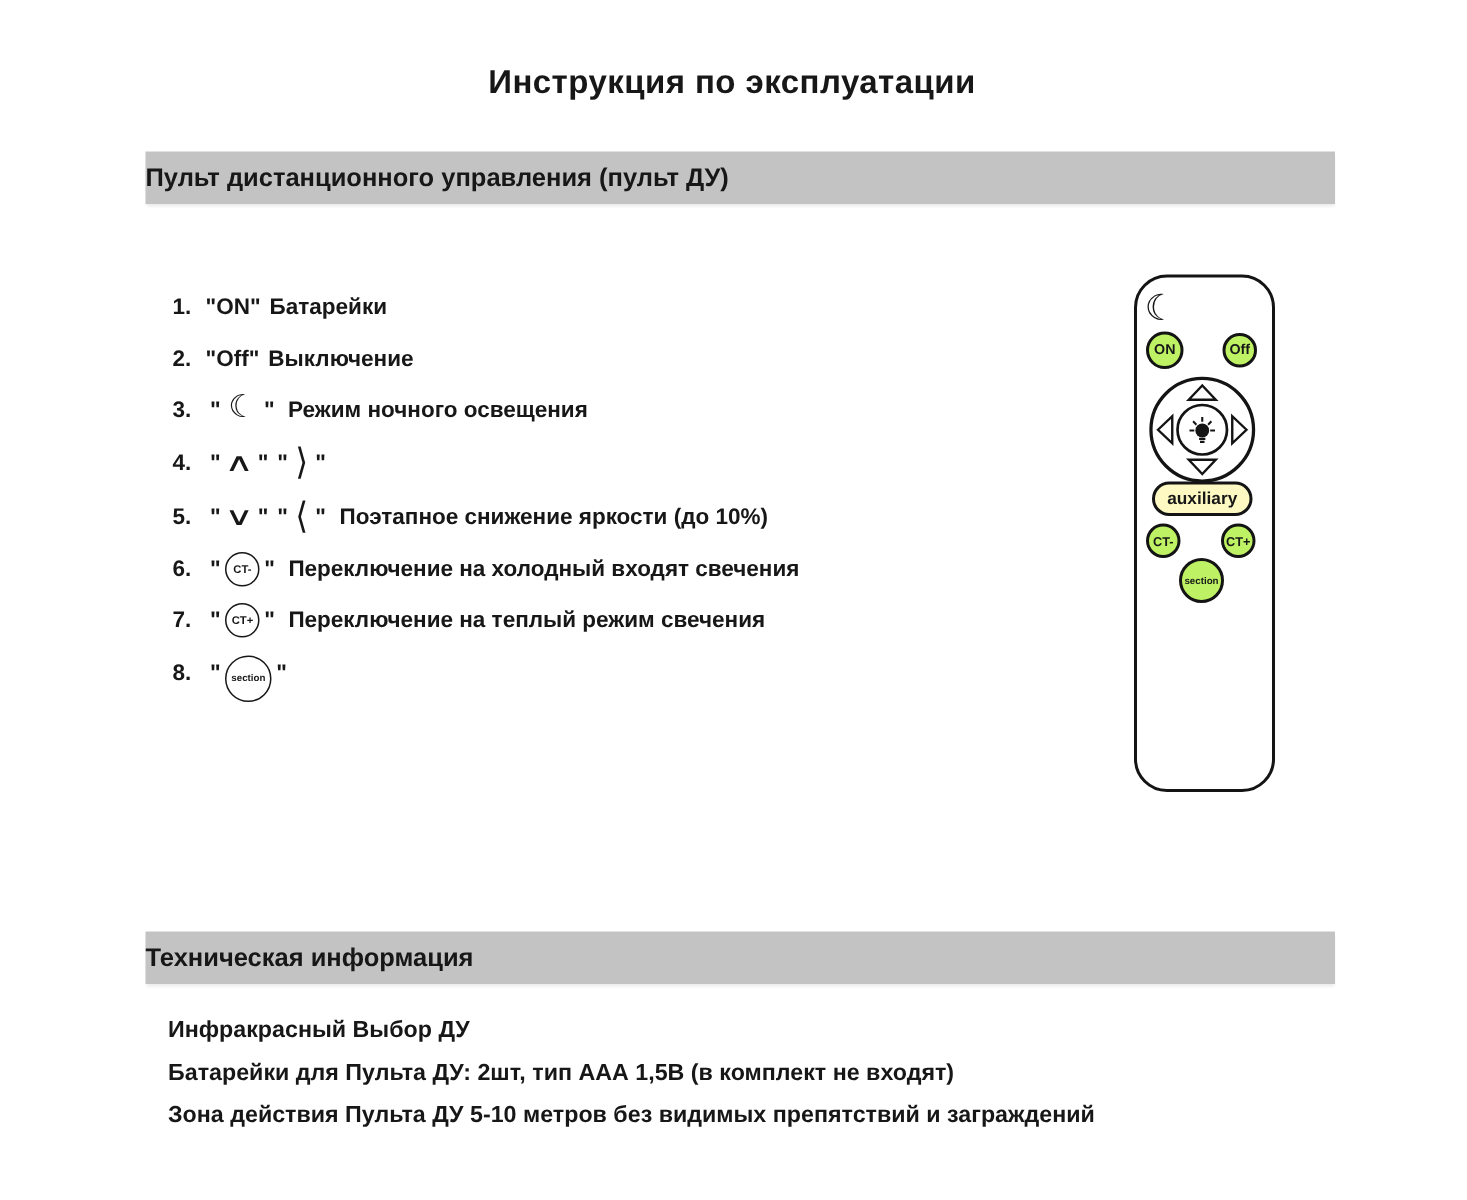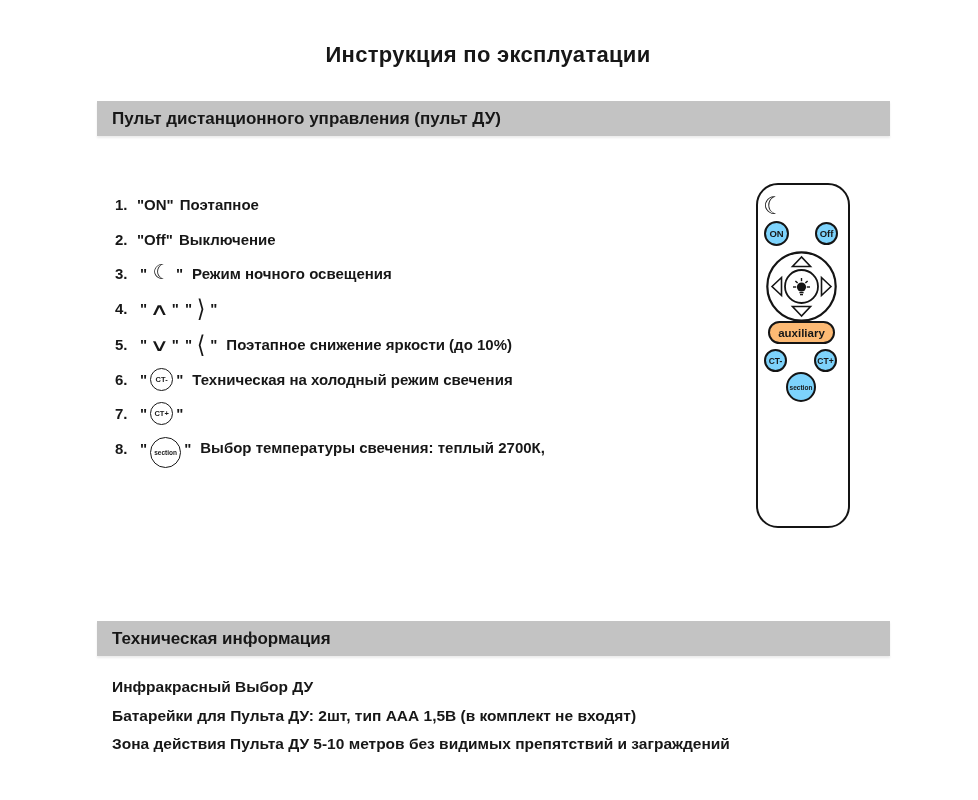--- a/index.html
+++ b/index.html
@@ -10,21 +10,21 @@
   }
   .abs{position:absolute;}
   
   .page-title{
     top:42px;left:0;width:976px;text-align:center;
     font-size:22px;letter-spacing:.3px;
   }
   
   .bar{
     left:97px;width:793px;height:35px;background:#c3c3c3;
-    font-size:17px;line-height:35px;padding-left:15px;box-sizing:border-box;
+    font-size:17px;line-height:35px;box-sizing:border-box;
     box-shadow:0 2px 2px rgba(0,0,0,0.08);
   }
   .bar1{top:101px;}
   .bar2{top:621px;}
   
   .list-row{
     left:115px;display:flex;align-items:center;font-size:15px;white-space:nowrap;
   }
   .num{width:22px;flex:0 0 auto;}
   .q{margin:0 3px;}
@@ -45,49 +45,49 @@
   .desc2{margin-left:6px;line-height:22px;white-space:nowrap;}
   
   .remote{
     left:756px;top:183px;width:94px;height:345px;box-sizing:border-box;
     border:2.5px solid #141414;border-radius:22px;background:#fff;
   }
   .remote .moon-btn{left:5px;top:9px;font-size:24px;line-height:1;}
   .rbtn{
     position:absolute;display:flex;align-items:center;justify-content:center;
     border:2px solid #141414;border-radius:50%;box-sizing:border-box;
-    font-size:9.5px;background:#7dd3fc;
+    font-size:9.5px;background:#bef264;
   }
   .rbtn.on{left:6px;top:36px;width:25px;height:25px;}
   .rbtn.off{left:57px;top:37px;width:23px;height:23px;}
   .rbtn.ctm{left:6px;top:164px;width:23px;height:23px;font-size:8.5px;}
   .rbtn.ctp{left:56px;top:164px;width:23px;height:23px;font-size:8.5px;}
   .rbtn.section{left:28px;top:187px;width:30px;height:30px;font-size:6.5px;font-weight:700;}
   .aux-pill{
     left:10px;top:136px;width:67px;height:23px;box-sizing:border-box;
-    border:2px solid #141414;border-radius:12px;background:#fdba74;
+    border:2px solid #141414;border-radius:12px;background:#fef9c3;
     display:flex;align-items:center;justify-content:center;font-size:11.5px;
   }
   .navpad{left:7px;top:65px;width:73px;height:73px;}
   .tech-line{left:112px;font-size:15.5px;}
   .tl1{top:678px;}
   .tl2{top:707px;text-align:center;}
   .tl3{top:735px;}
 </style>
 </head>
 <body>
 
 <div class="abs page-title">Инструкция по эксплуатации</div>
 
 <div class="abs bar bar1">Пульт дистанционного управления (пульт ДУ)</div>
 
 <div class="abs list-row" style="top:196px;">
   <span class="num">1.</span>
   <span class="btn-label">"ON"</span>
-  <span>Поэтапное</span>
+  <span>Батарейки</span>
 </div>
 
 <div class="abs list-row" style="top:231px;">
   <span class="num">2.</span>
   <span class="btn-label">"Off"</span>
   <span>Выключение</span>
 </div>
 
 <div class="abs list-row" style="top:263px;">
   <span class="num">3.</span>
@@ -116,37 +116,38 @@
   <span class="chev chev-lr">⟨</span>
   <span class="q">"</span>
   <span class="desc">Поэтапное снижение яркости (до 10%)</span>
 </div>
 
 <div class="abs list-row" style="top:368px;">
   <span class="num">6.</span>
   <span class="q">"</span>
   <span class="mini-circle">CT-</span>
   <span class="q">"</span>
-  <span class="desc">Техническая на холодный режим свечения</span>
+  <span class="desc">Переключение на холодный входят свечения</span>
 </div>
 
 <div class="abs list-row" style="top:402px;">
   <span class="num">7.</span>
   <span class="q">"</span>
   <span class="mini-circle">CT+</span>
   <span class="q">"</span>
+  <span class="desc">Переключение на теплый режим свечения</span>
 </div>
 
 <div class="abs list-row row8" style="top:437px;">
   <span class="num">8.</span>
   <span class="q">"</span>
   <span class="mini-circle big">section</span>
   <span class="q">"</span>
   <span class="desc2">
-    <span>Выбор температуры свечения: теплый 2700К,</span><br>
+    <br>
   </span>
 </div>
 
 <div class="abs remote">
   <div class="abs moon-btn">☾</div>
   <div class="rbtn on">ON</div>
   <div class="rbtn off">Off</div>
 
   <svg class="abs navpad" viewBox="0 0 73 73" xmlns="http://www.w3.org/2000/svg">
     <circle cx="36.5" cy="36.5" r="34.2" fill="#fff" stroke="#141414" stroke-width="2.2"></circle>

